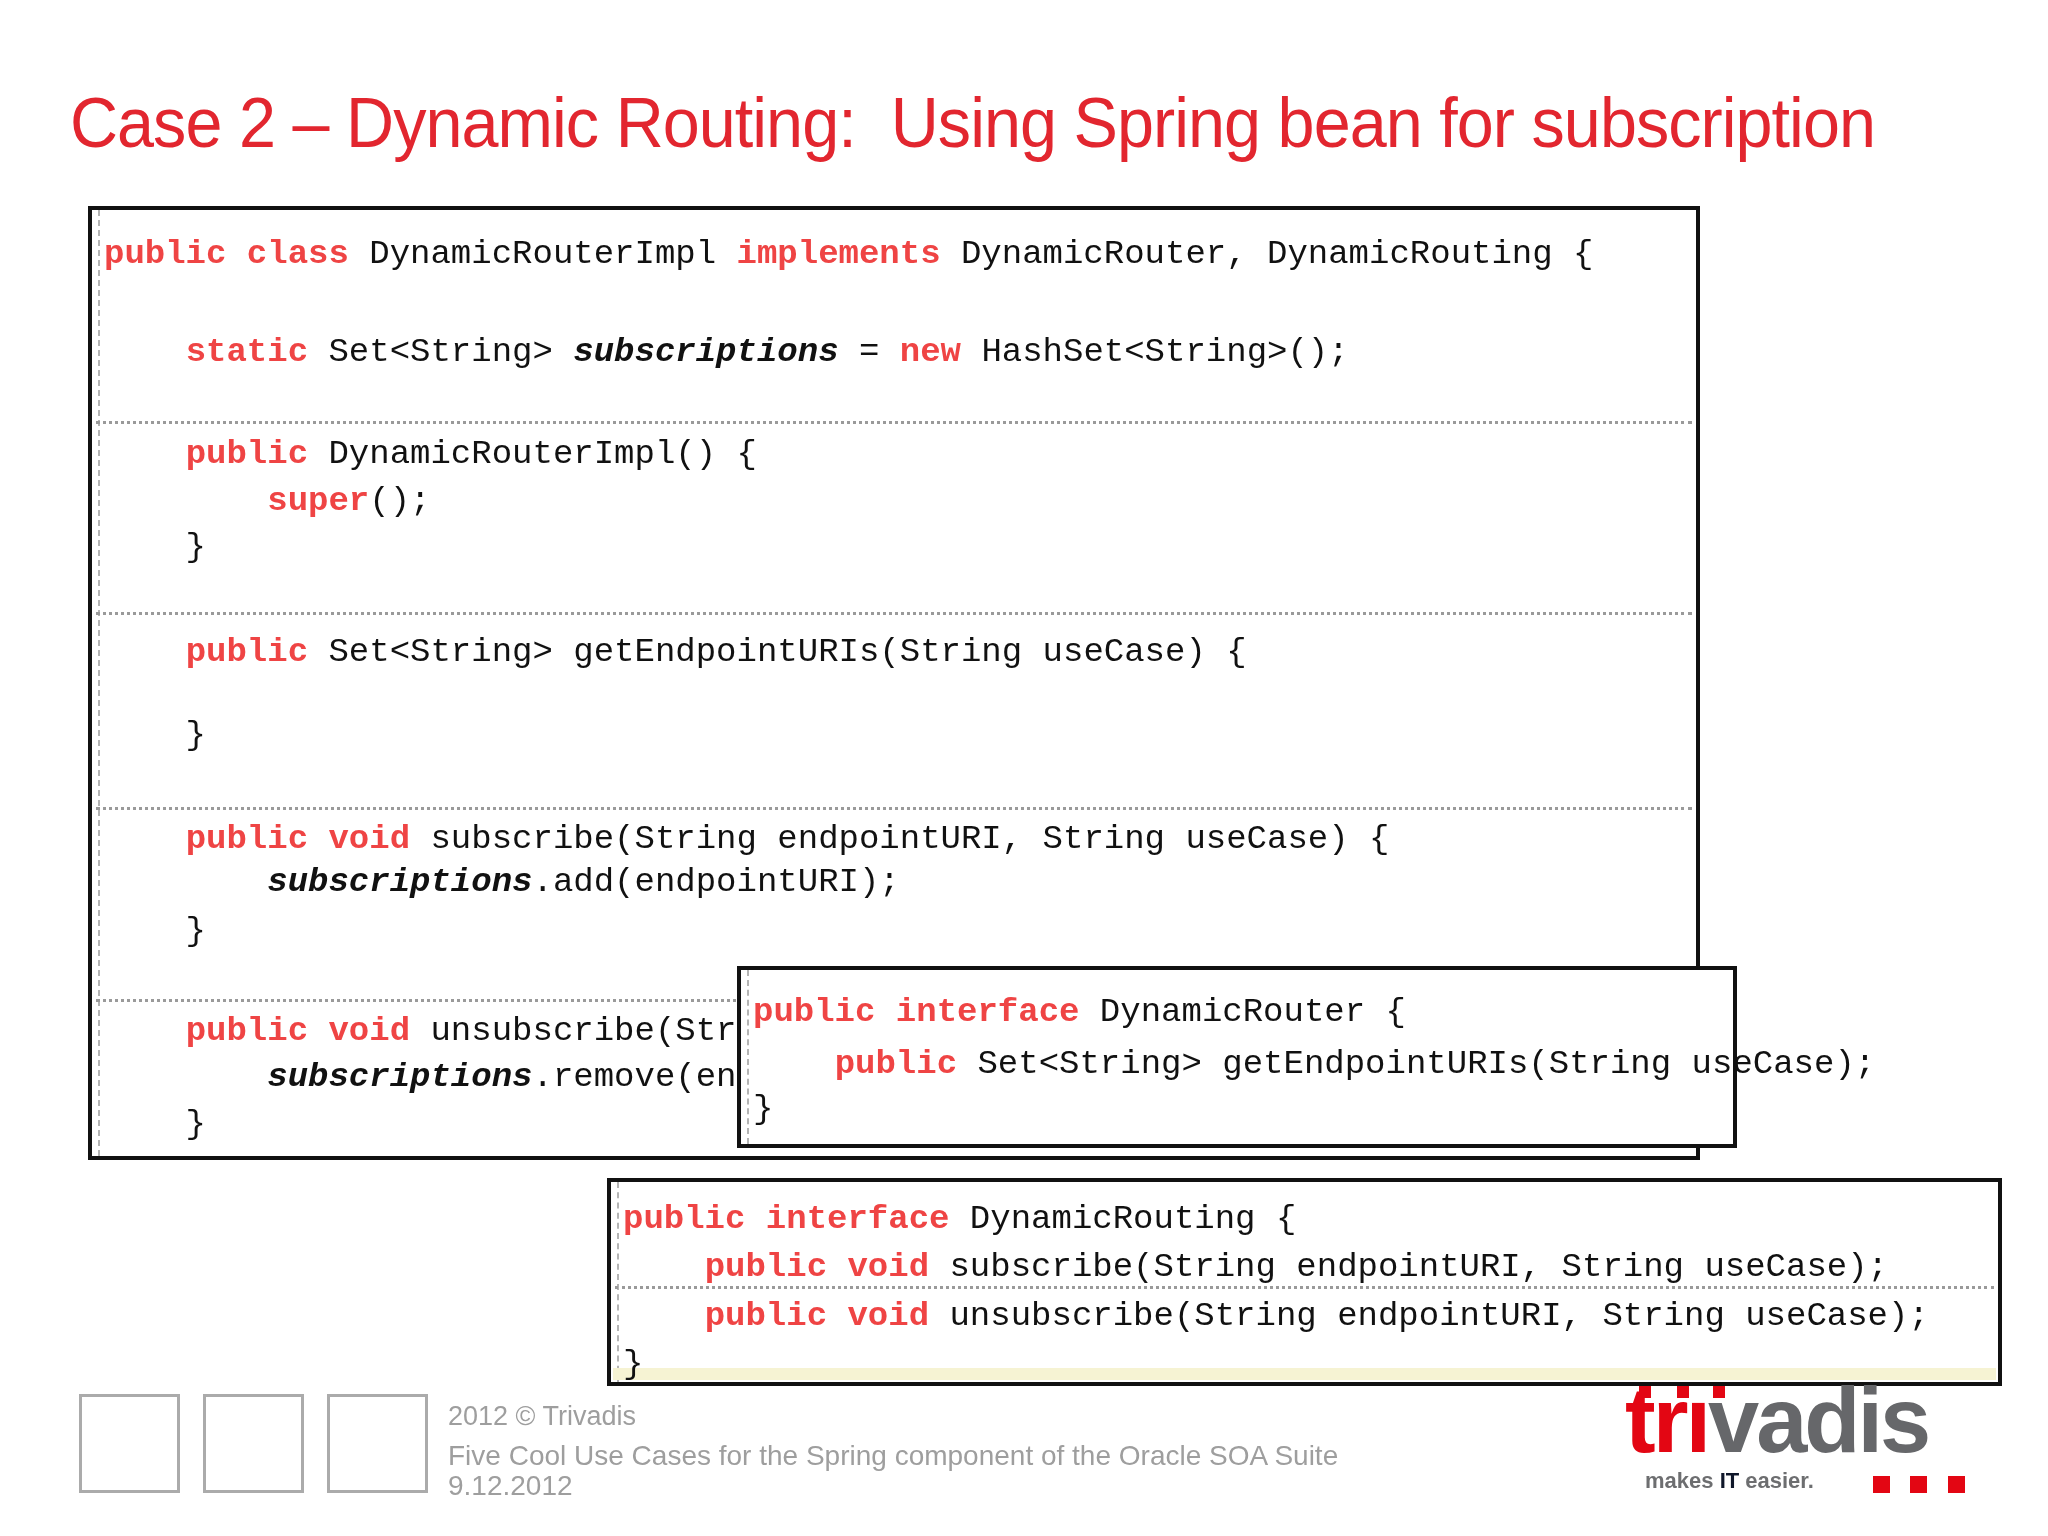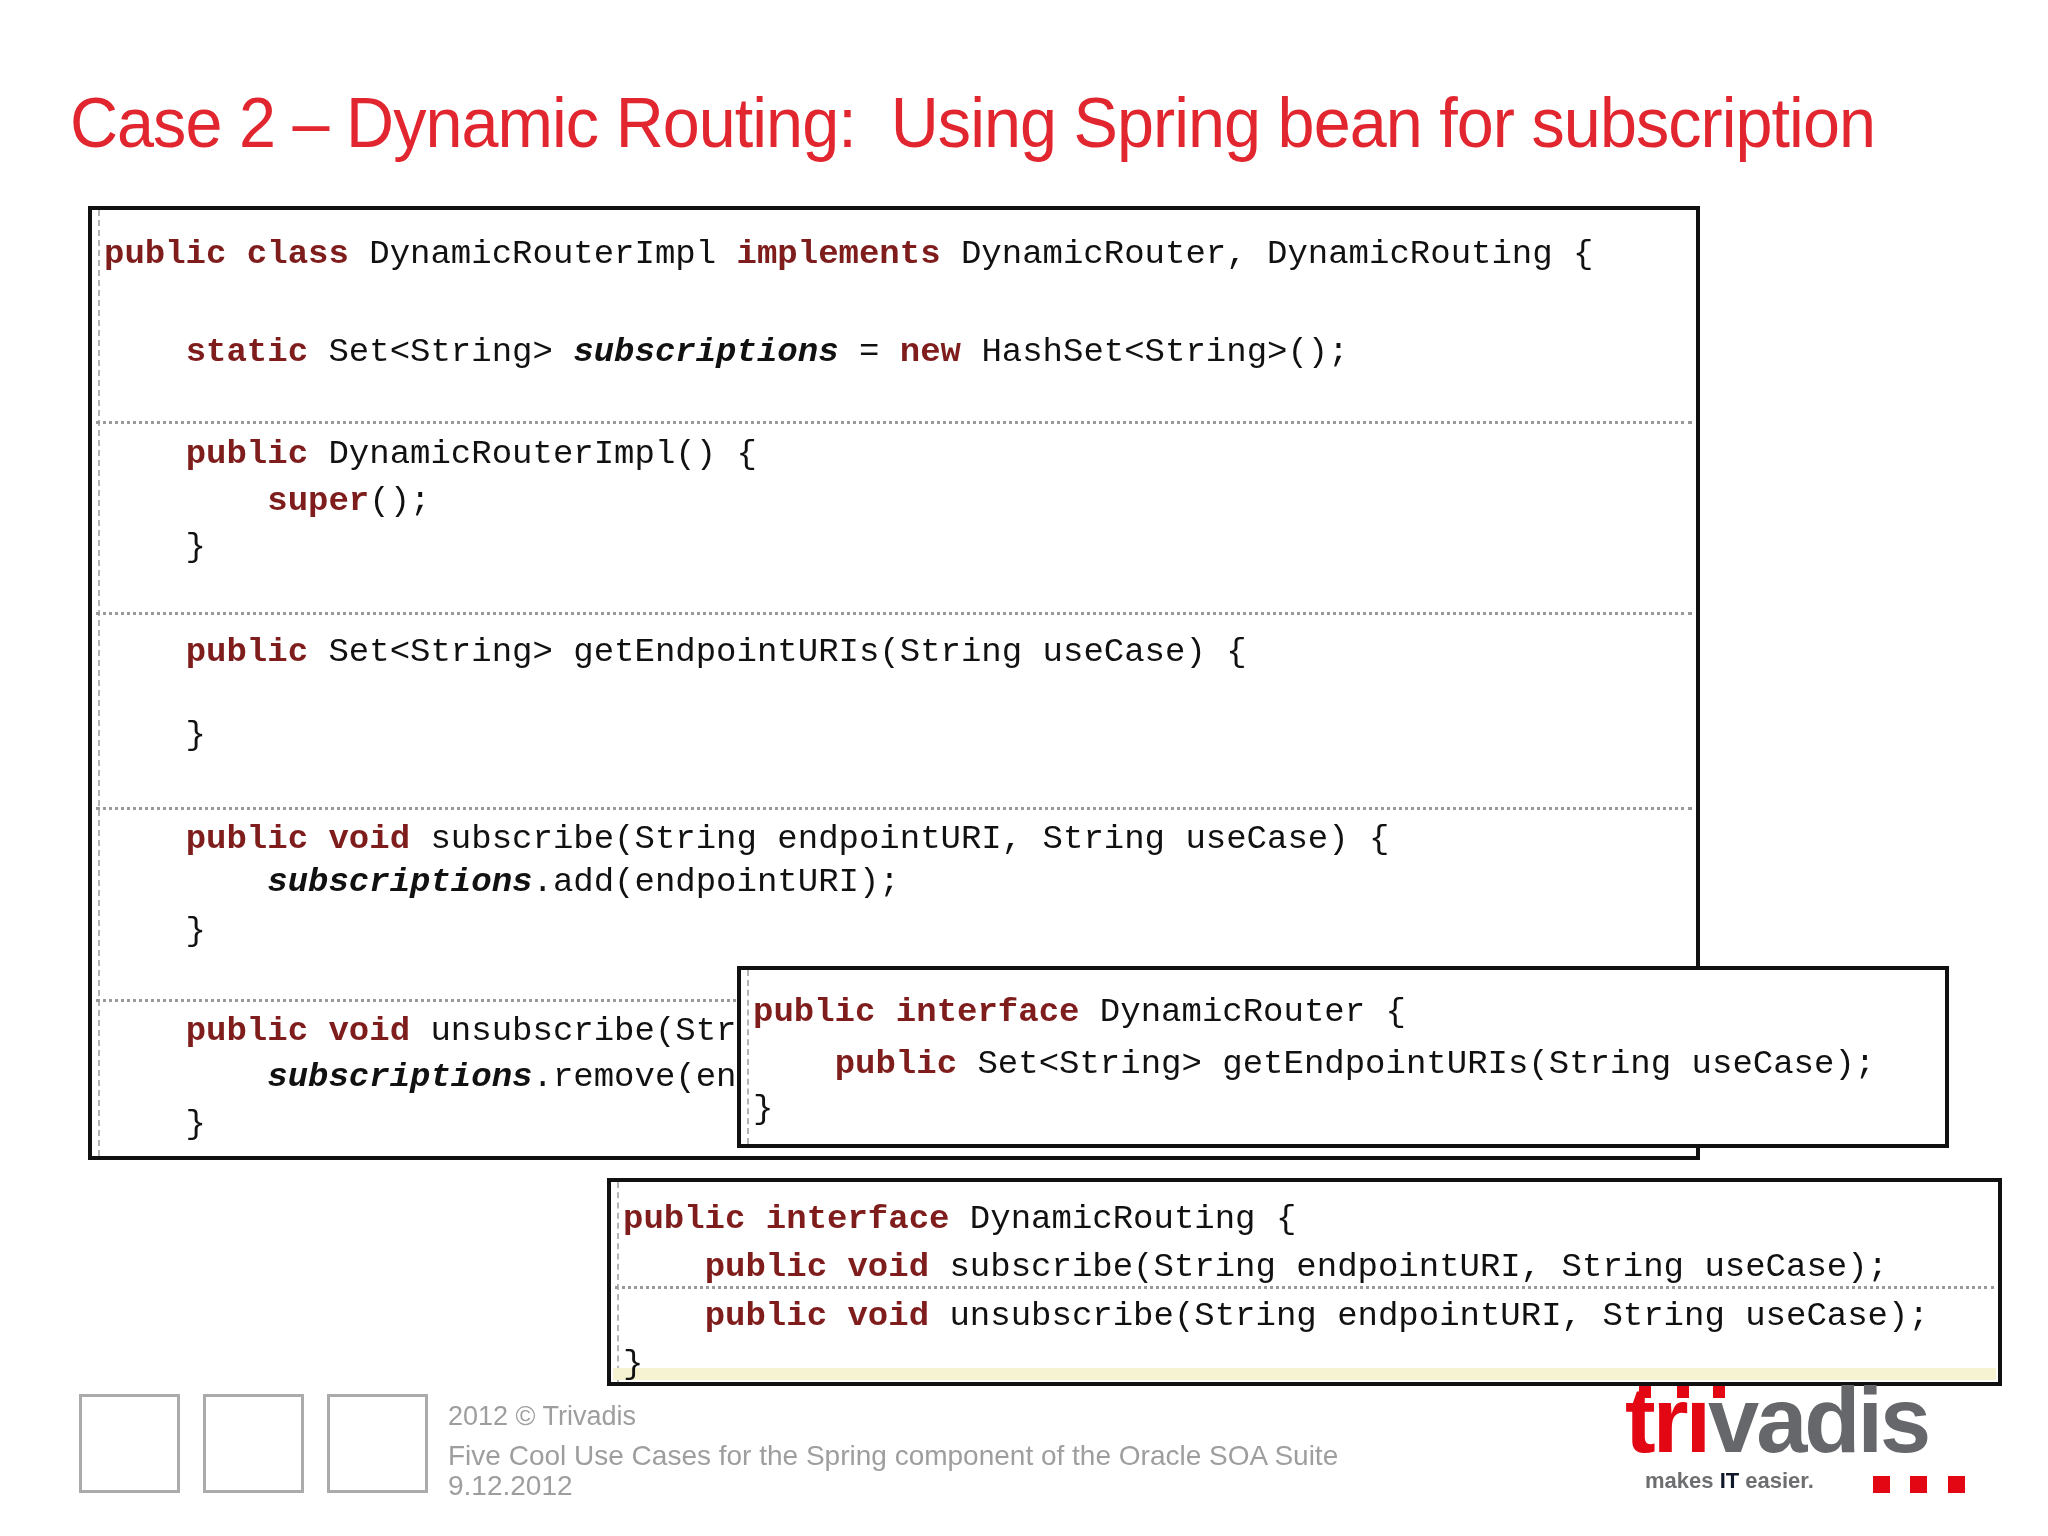--- a/index.html
+++ b/index.html
@@ -13,27 +13,27 @@
 
   
   .code-box{position:absolute;background:#ffffff;border:4px solid #111111;box-sizing:border-box;}
   .code-layer{position:absolute;left:0;top:0;right:0;bottom:0;}
   .margin-dash{position:absolute;left:6px;top:0;bottom:0;width:0;
                border-left:2px dashed #b4b4b4;}
   .code-line{position:absolute;left:12px;white-space:pre;
              font-family:"Liberation Mono","DejaVu Sans Mono",monospace;
              font-size:34px;line-height:44px;color:#111111;}
   .code-sep{position:absolute;left:4px;right:4px;height:0;border-top:3px dotted #9a9a9a;}
-  .kw{color:#7f1d1d;font-weight:bold;}
+  .kw{color:#ef4444;font-weight:bold;}
   .pl{color:#111111;}
   .bi{color:#111111;font-weight:bold;font-style:italic;}
   .cream-strip{position:absolute;left:2px;right:2px;bottom:2px;height:12px;background:#f6f3d3;}
 
   #box-main{left:88px;top:206px;width:1612px;height:954px;}
-  #box-router{left:737px;top:966px;width:1212px;height:182px;}
+  #box-router{left:737px;top:966px;width:1000px;height:182px;}
   #box-routing{left:607px;top:1178px;width:1395px;height:208px;}
 
   
   .ph-square{position:absolute;top:1394px;width:101px;height:99px;box-sizing:border-box;
              border:3px solid #ababab;background:#ffffff;}
   #sq1{left:79px;} #sq2{left:203px;} #sq3{left:327px;}
   .footer-text{position:absolute;left:448px;color:#9e9e9e;font-size:27px;line-height:32px;
                letter-spacing:0;}
   #footer-copyright{top:1400px;text-align:center;}
   #footer-subtitle{top:1440px;font-size:28px;}

